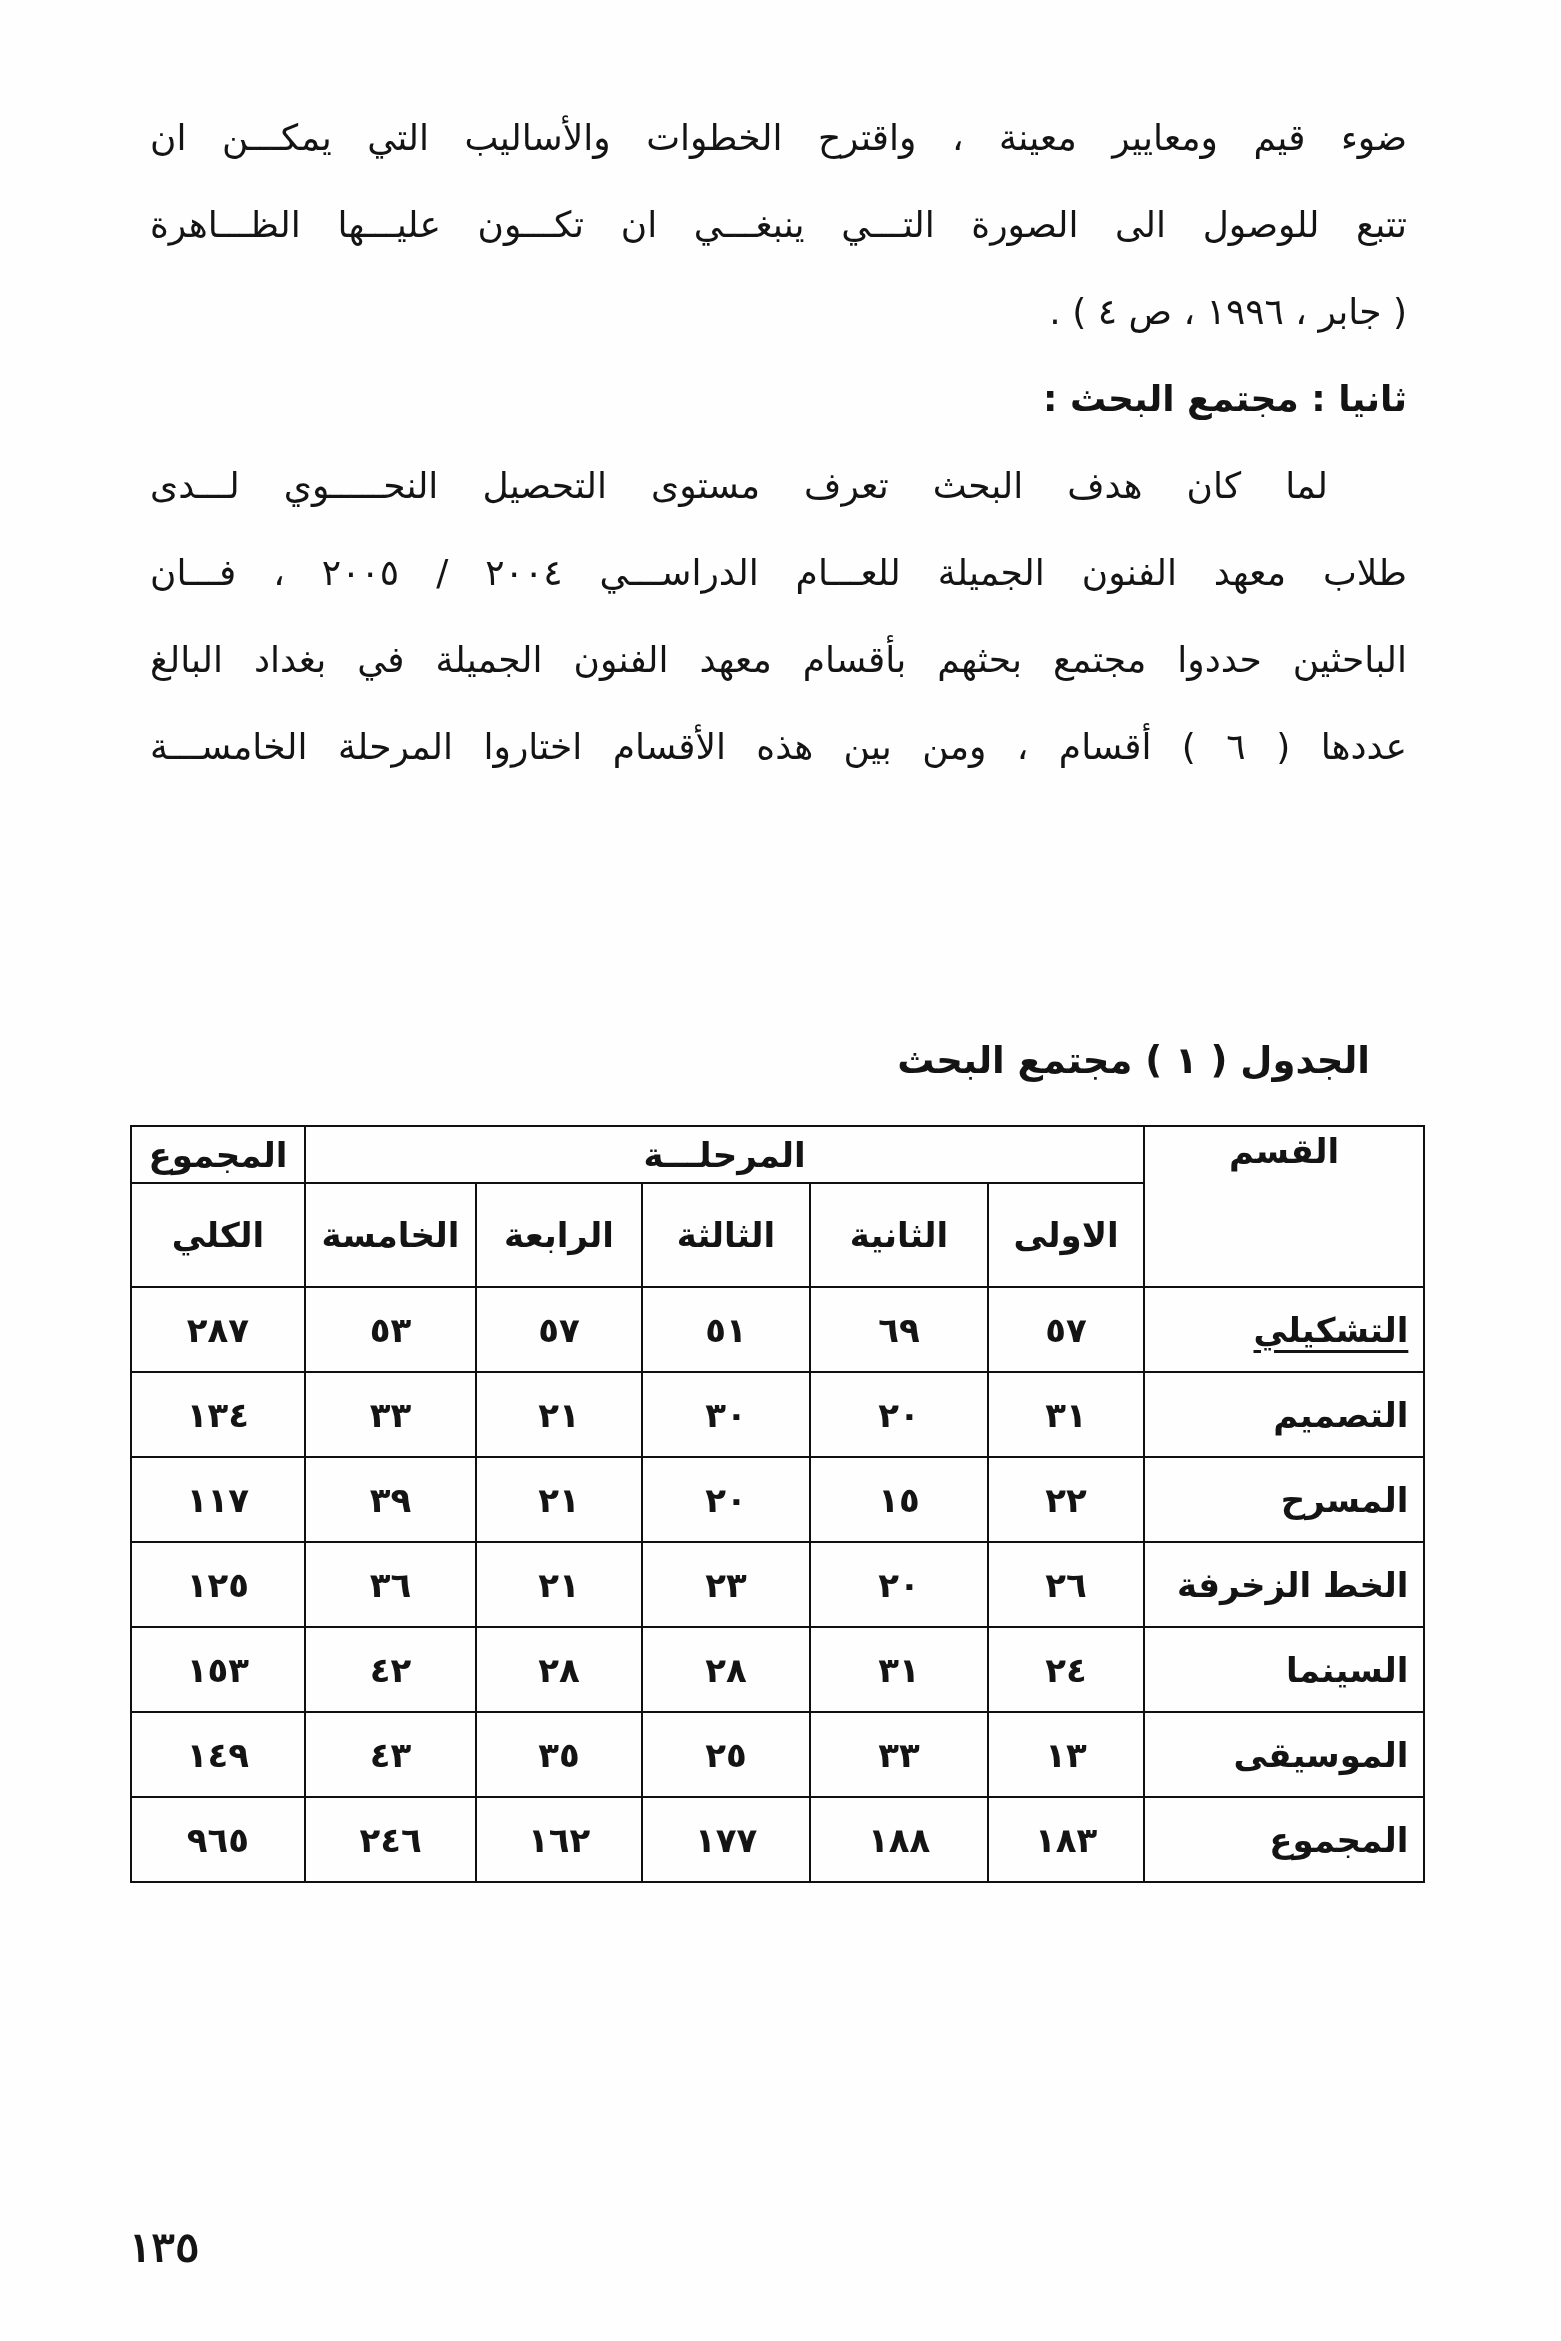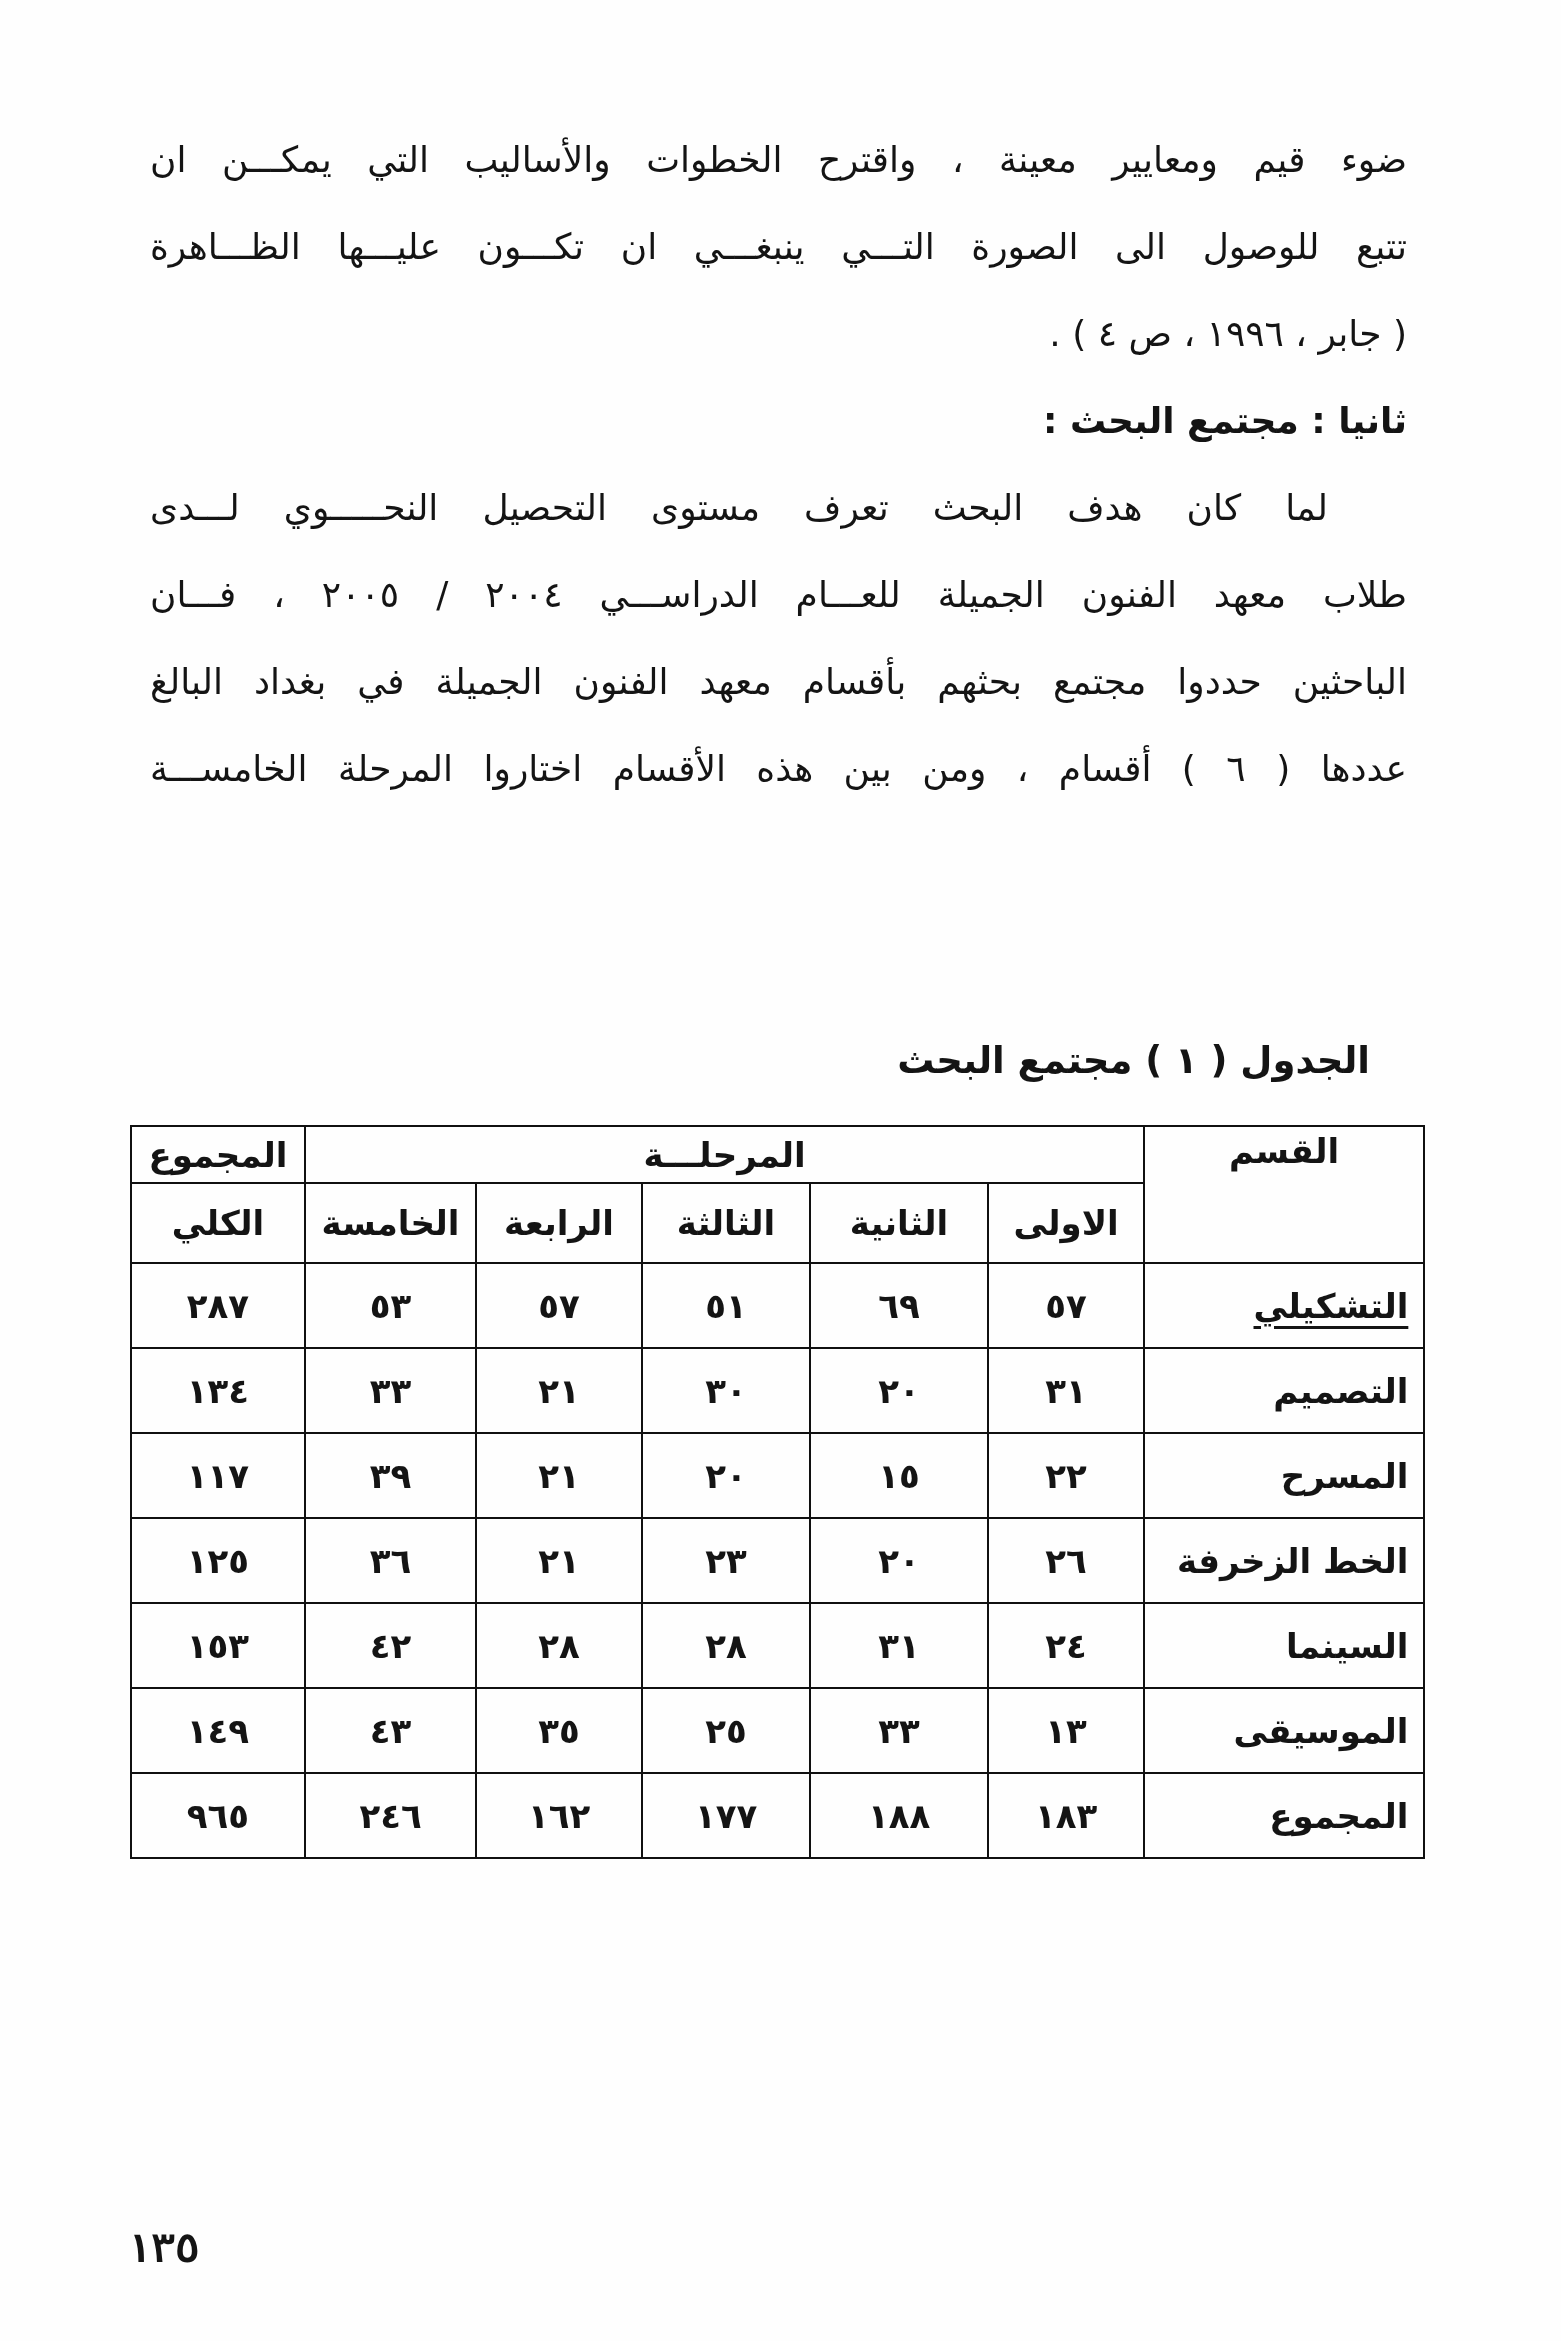--- a/index.html
+++ b/index.html
@@ -13,21 +13,21 @@
     height: 2342px;
     margin: 0 auto;
     background: #fefefe;
     color: #141414;
     direction: rtl;
     font-family: "DejaVu Sans", sans-serif;
     overflow: hidden;
   }
   .textblock {
     position: absolute;
-    top: 116px;
+    top: 94px;
     right: 154px;
     width: 1257px;
   }
   .line {
     font-size: 36px;
     line-height: 87px;
     text-align: right;
   }
   .j {
     text-align: justify;
@@ -57,21 +57,21 @@
   }
   .dtable th, .dtable td {
     border: 2.7px solid #101010;
     font-size: 34px;
     text-align: center;
     vertical-align: middle;
     padding: 0;
     overflow: hidden;
   }
   .hr1 th { height: 57px; }
-  .hr2 th { height: 80px; }
+  .hr2 th { height: 104px; }
   .br  td { height: 85px; }
   th.qism {
     vertical-align: top;
     padding-top: 4px;
   }
   td.dept {
     text-align: right;
     padding-right: 14.7px;
   }
   .u {

